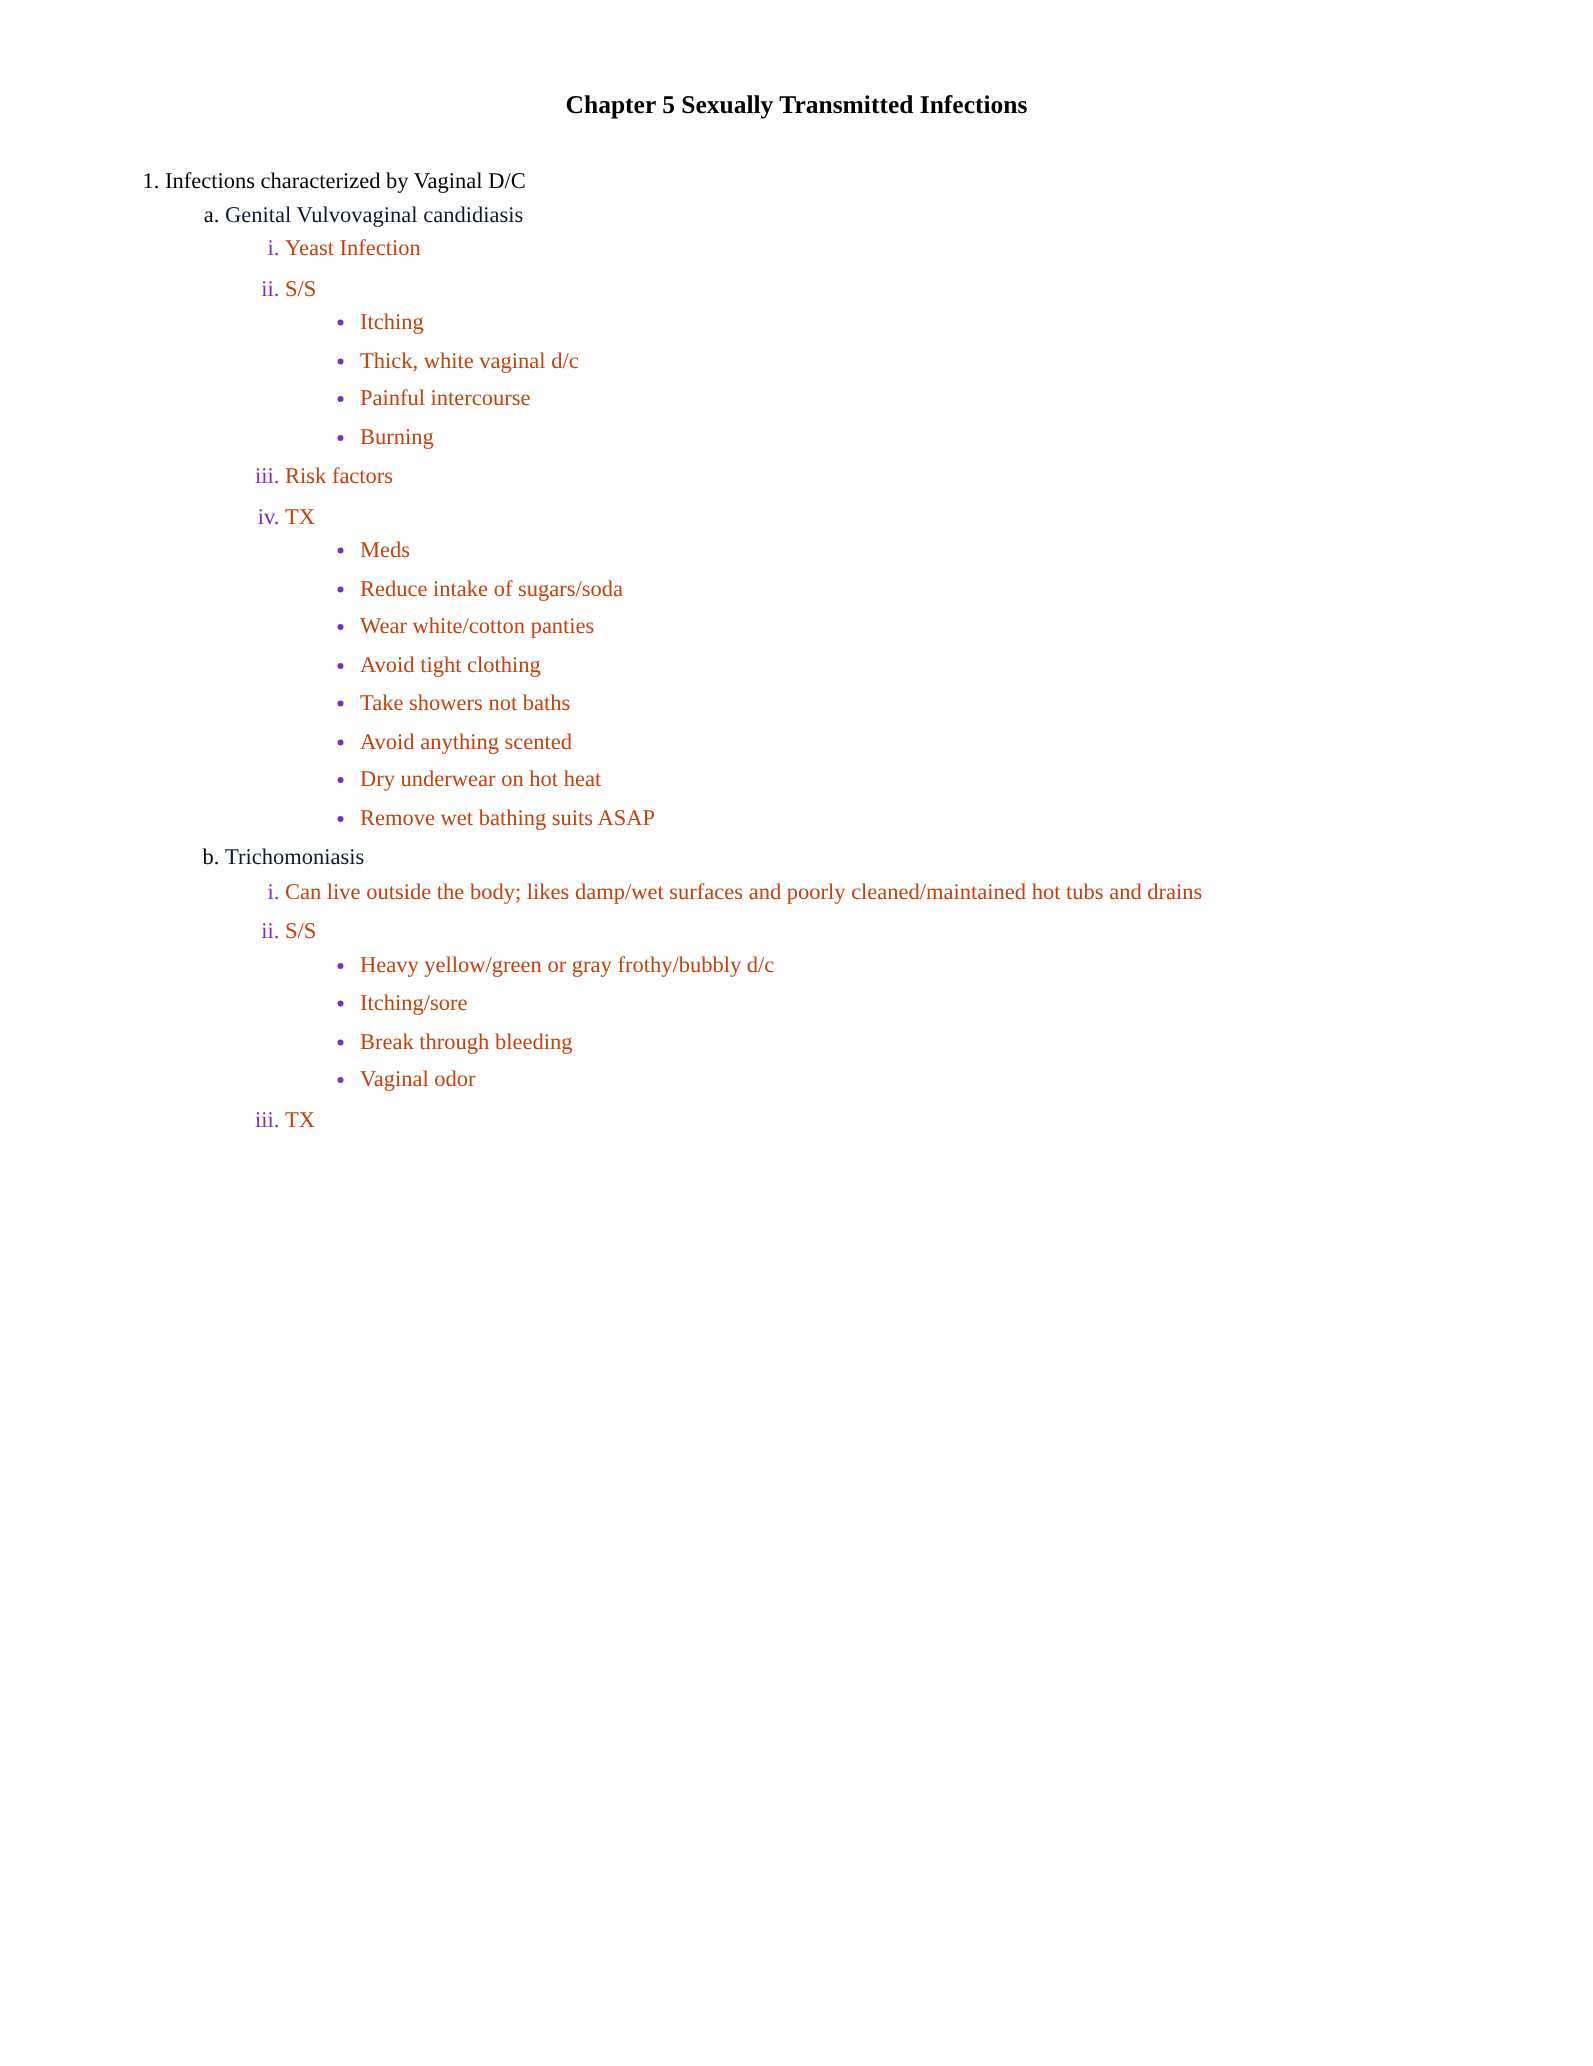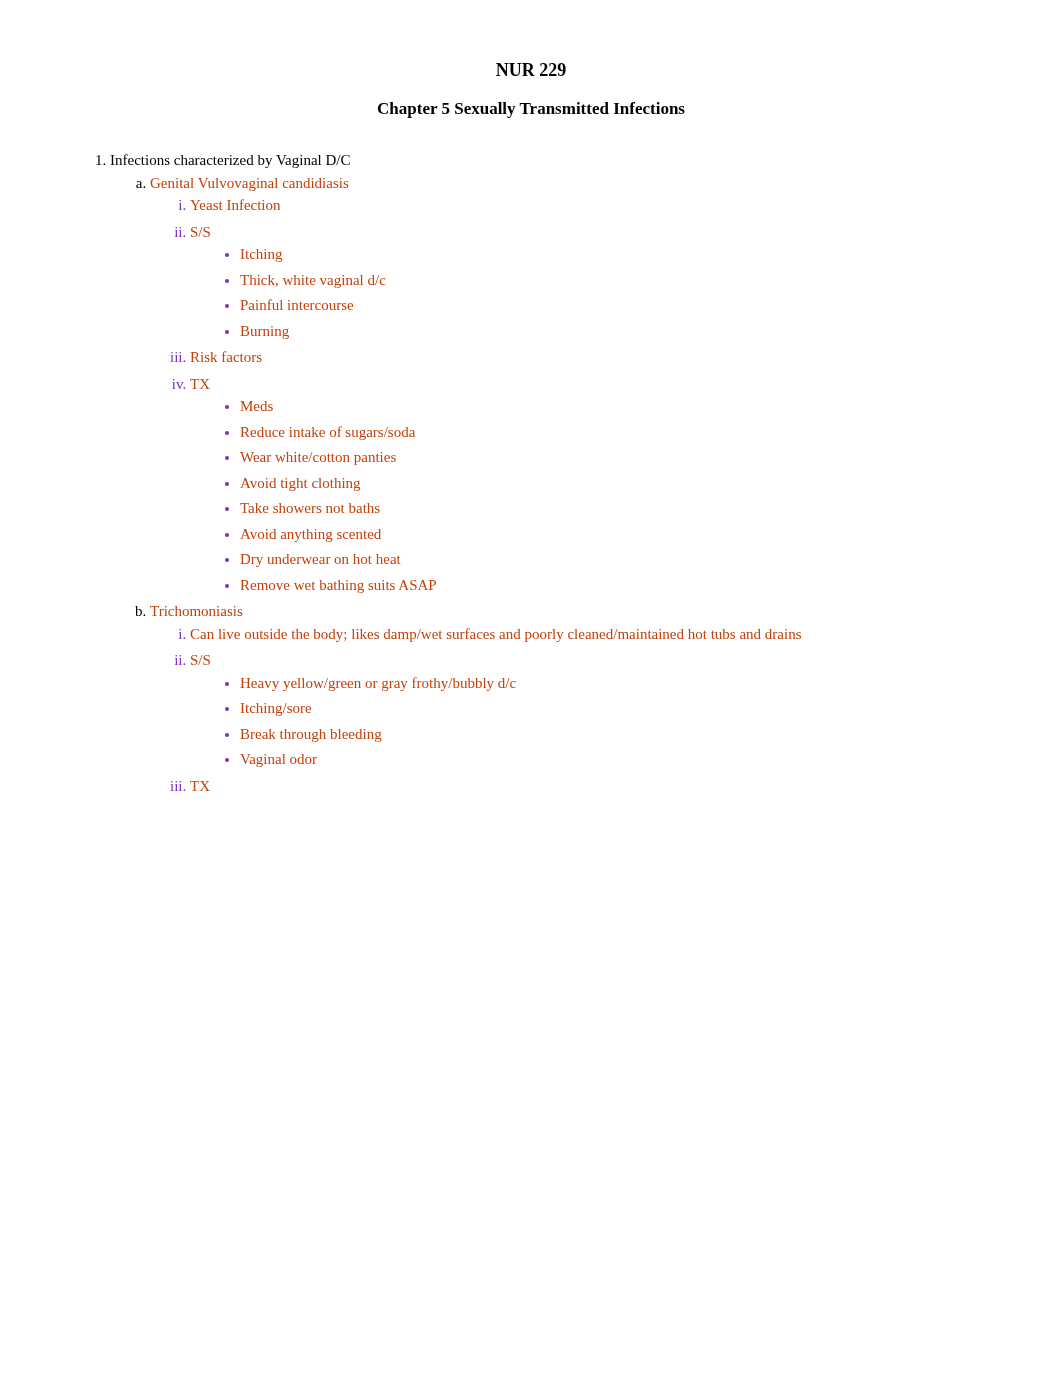--- a/index.html
+++ b/index.html
@@ -35,21 +35,21 @@
       font-weight: bold;
       color: #000000;
       margin-bottom: 30px;
     }
 
     .purple {
       color: #c2410c;
     }
 
     .black {
-      color: #c2410c;
+      color: #0f172a;
     }
 
     ol.main-list {
       list-style: decimal;
       padding-left: 30px;
     }
 
     ol.main-list > li {
       margin-bottom: 6px;
       color: #000000;
@@ -96,21 +96,20 @@
     }
 
     li {
       line-height: 1.5;
     }
   </style>
 </head>
 <body>
 
 <div class="page-header">
-  <div class="course-title">NUR 229</div>
   <div class="chapter-title">Chapter 5 Sexually Transmitted Infections</div>
 </div>
 
 <ol class="main-list">
   <li>
     <span>Infections characterized by Vaginal D/C</span>
 
     <ol class="alpha-list">
 
       <li>

